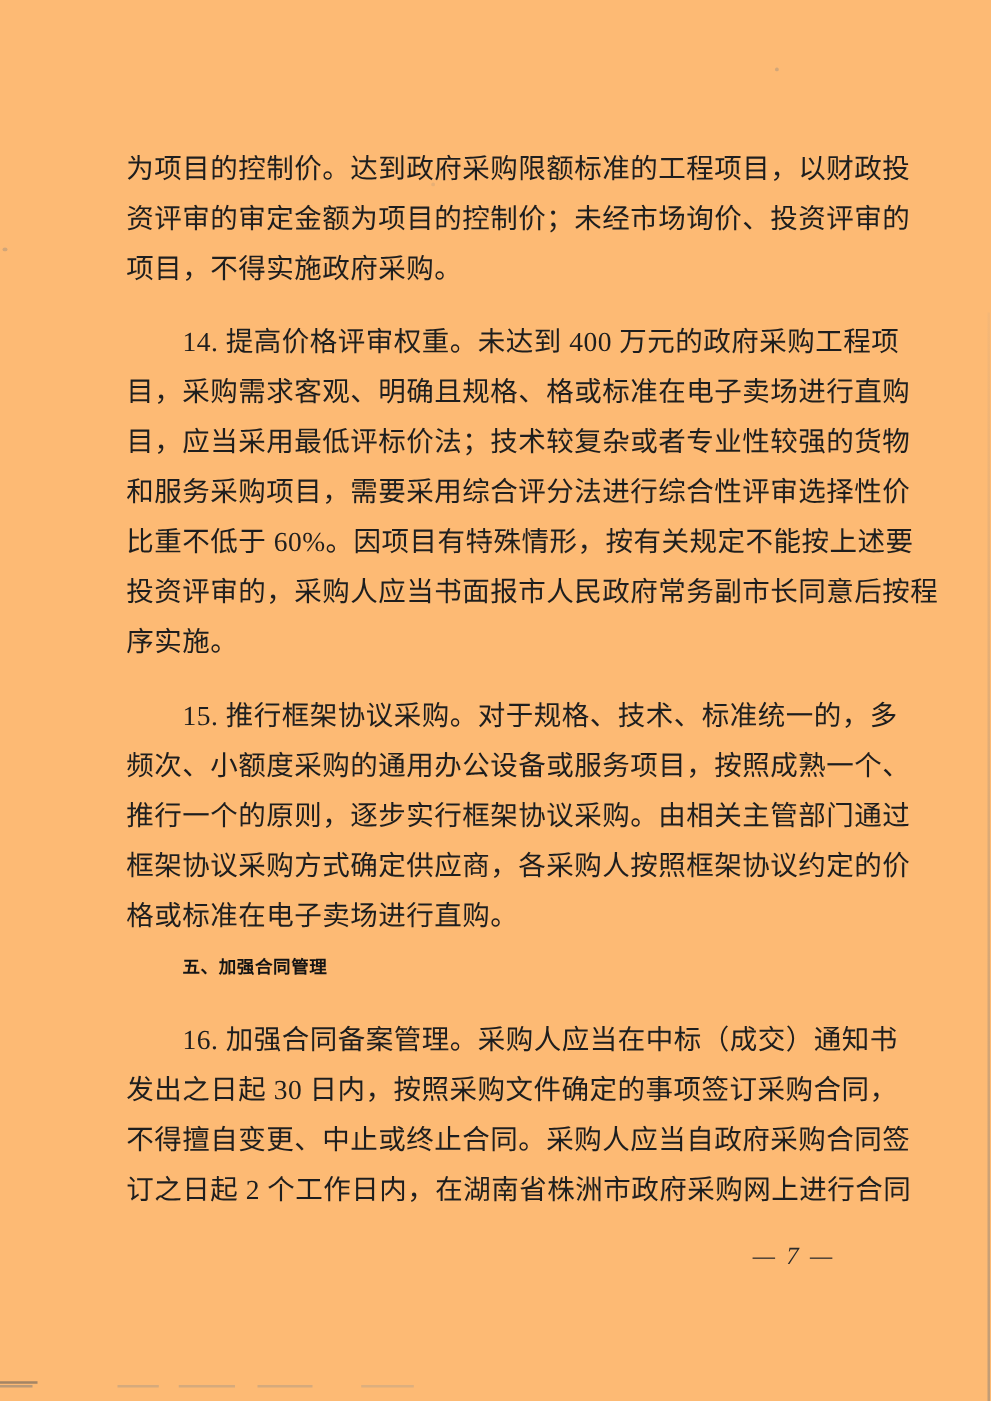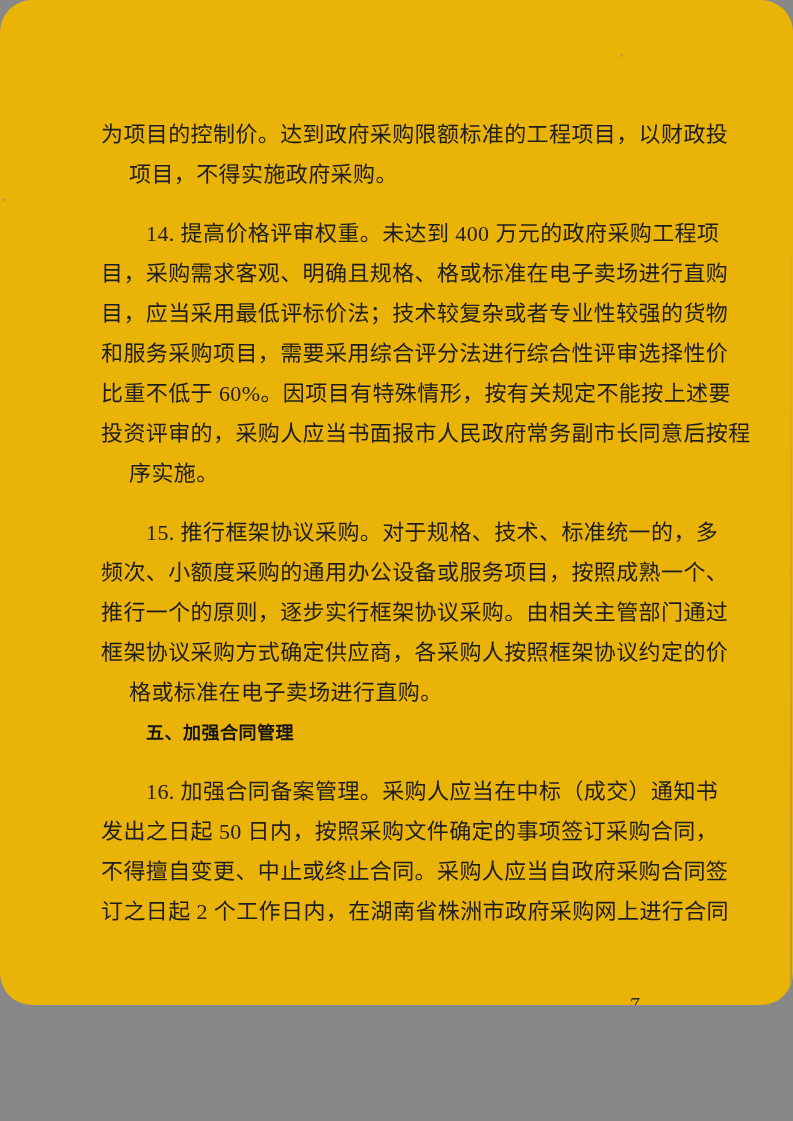--- a/index.html
+++ b/index.html
@@ -1,51 +1,49 @@
 <!DOCTYPE html>
 <html lang="zh-CN"><head>
 <meta charset="utf-8">
 <style>
   html, body { margin: 0; padding: 0; background: #888; }
   .page {
     position: relative;
     width: 793px;
-    height: 1005px;
+    height: 1121px;
     margin: 0 auto;
-    background: #eab308;
+    background: #fdba74;
     overflow: hidden;
     font-family: "Liberation Serif", "DejaVu Serif", serif;
     color: #1e1e1e;
-    border-radius: 32px;
   }
   .body-text {
     position: absolute;
     left: 101px;
     top: 115px;
     width: 606px;
   }
   .line {
     height: 40px;
     line-height: 40px;
     font-size: 22px;
     letter-spacing: 0.4px;
     text-align: justify;
     text-align-last: justify;
     white-space: nowrap;
   }
   .line.last {
     text-align-last: left;
     white-space: normal;
-    margin-left: 28px;
   }
   .line.indent { text-indent: 45px; margin-top: 19px; }
   .heading-line {
     height: 40px;
     line-height: 40px;
-    font-size: 18px;
+    font-size: 14px;
     font-family: "Liberation Sans", "DejaVu Sans", sans-serif;
     font-weight: 700;
     color: #141414;
     text-indent: 45px;
     letter-spacing: 0.5px;
   }
   .page-number {
     position: absolute;
     top: 994px;
     left: 600px;
@@ -75,36 +73,37 @@
   .sp2 { left: 345px; top: 146px; width: 3px; height: 3px; opacity: .5; }
   .sp3 { left: 2px;   top: 198px; width: 4px; height: 3px; }
 </style>
 </head>
 <body>
 
 <div class="page">
 
   <div class="body-text">
       <div class="line">为项目的控制价。达到政府采购限额标准的工程项目，以财政投</div>
+      <div class="line">资评审的审定金额为项目的控制价；未经市场询价、投资评审的</div>
       <div class="line last">项目，不得实施政府采购。</div>
       <div class="line indent">14. 提高价格评审权重。未达到 400 万元的政府采购工程项</div>
       <div class="line">目，采购需求客观、明确且规格、格或标准在电子卖场进行直购</div>
       <div class="line">目，应当采用最低评标价法；技术较复杂或者专业性较强的货物</div>
       <div class="line">和服务采购项目，需要采用综合评分法进行综合性评审选择性价</div>
       <div class="line">比重不低于 60%。因项目有特殊情形，按有关规定不能按上述要</div>
       <div class="line">投资评审的，采购人应当书面报市人民政府常务副市长同意后按程</div>
       <div class="line last">序实施。</div>
       <div class="line indent">15. 推行框架协议采购。对于规格、技术、标准统一的，多</div>
       <div class="line">频次、小额度采购的通用办公设备或服务项目，按照成熟一个、</div>
       <div class="line">推行一个的原则，逐步实行框架协议采购。由相关主管部门通过</div>
       <div class="line">框架协议采购方式确定供应商，各采购人按照框架协议约定的价</div>
       <div class="line last">格或标准在电子卖场进行直购。</div>
       <div class="heading-line">五、加强合同管理</div>
       <div class="line indent">16. 加强合同备案管理。采购人应当在中标（成交）通知书</div>
-      <div class="line">发出之日起 50 日内，按照采购文件确定的事项签订采购合同，</div>
+      <div class="line">发出之日起 30 日内，按照采购文件确定的事项签订采购合同，</div>
       <div class="line">不得擅自变更、中止或终止合同。采购人应当自政府采购合同签</div>
       <div class="line">订之日起 2 个工作日内，在湖南省株洲市政府采购网上进行合同</div>
     </div>
 
   <div class="page-number">— 7 —</div>
 
   <div class="artifact edge-line-right"></div>
   <div class="artifact bottom-dash bd1"></div>
   <div class="artifact bottom-dash bd2"></div>
   <div class="artifact bottom-dash bd3"></div>

